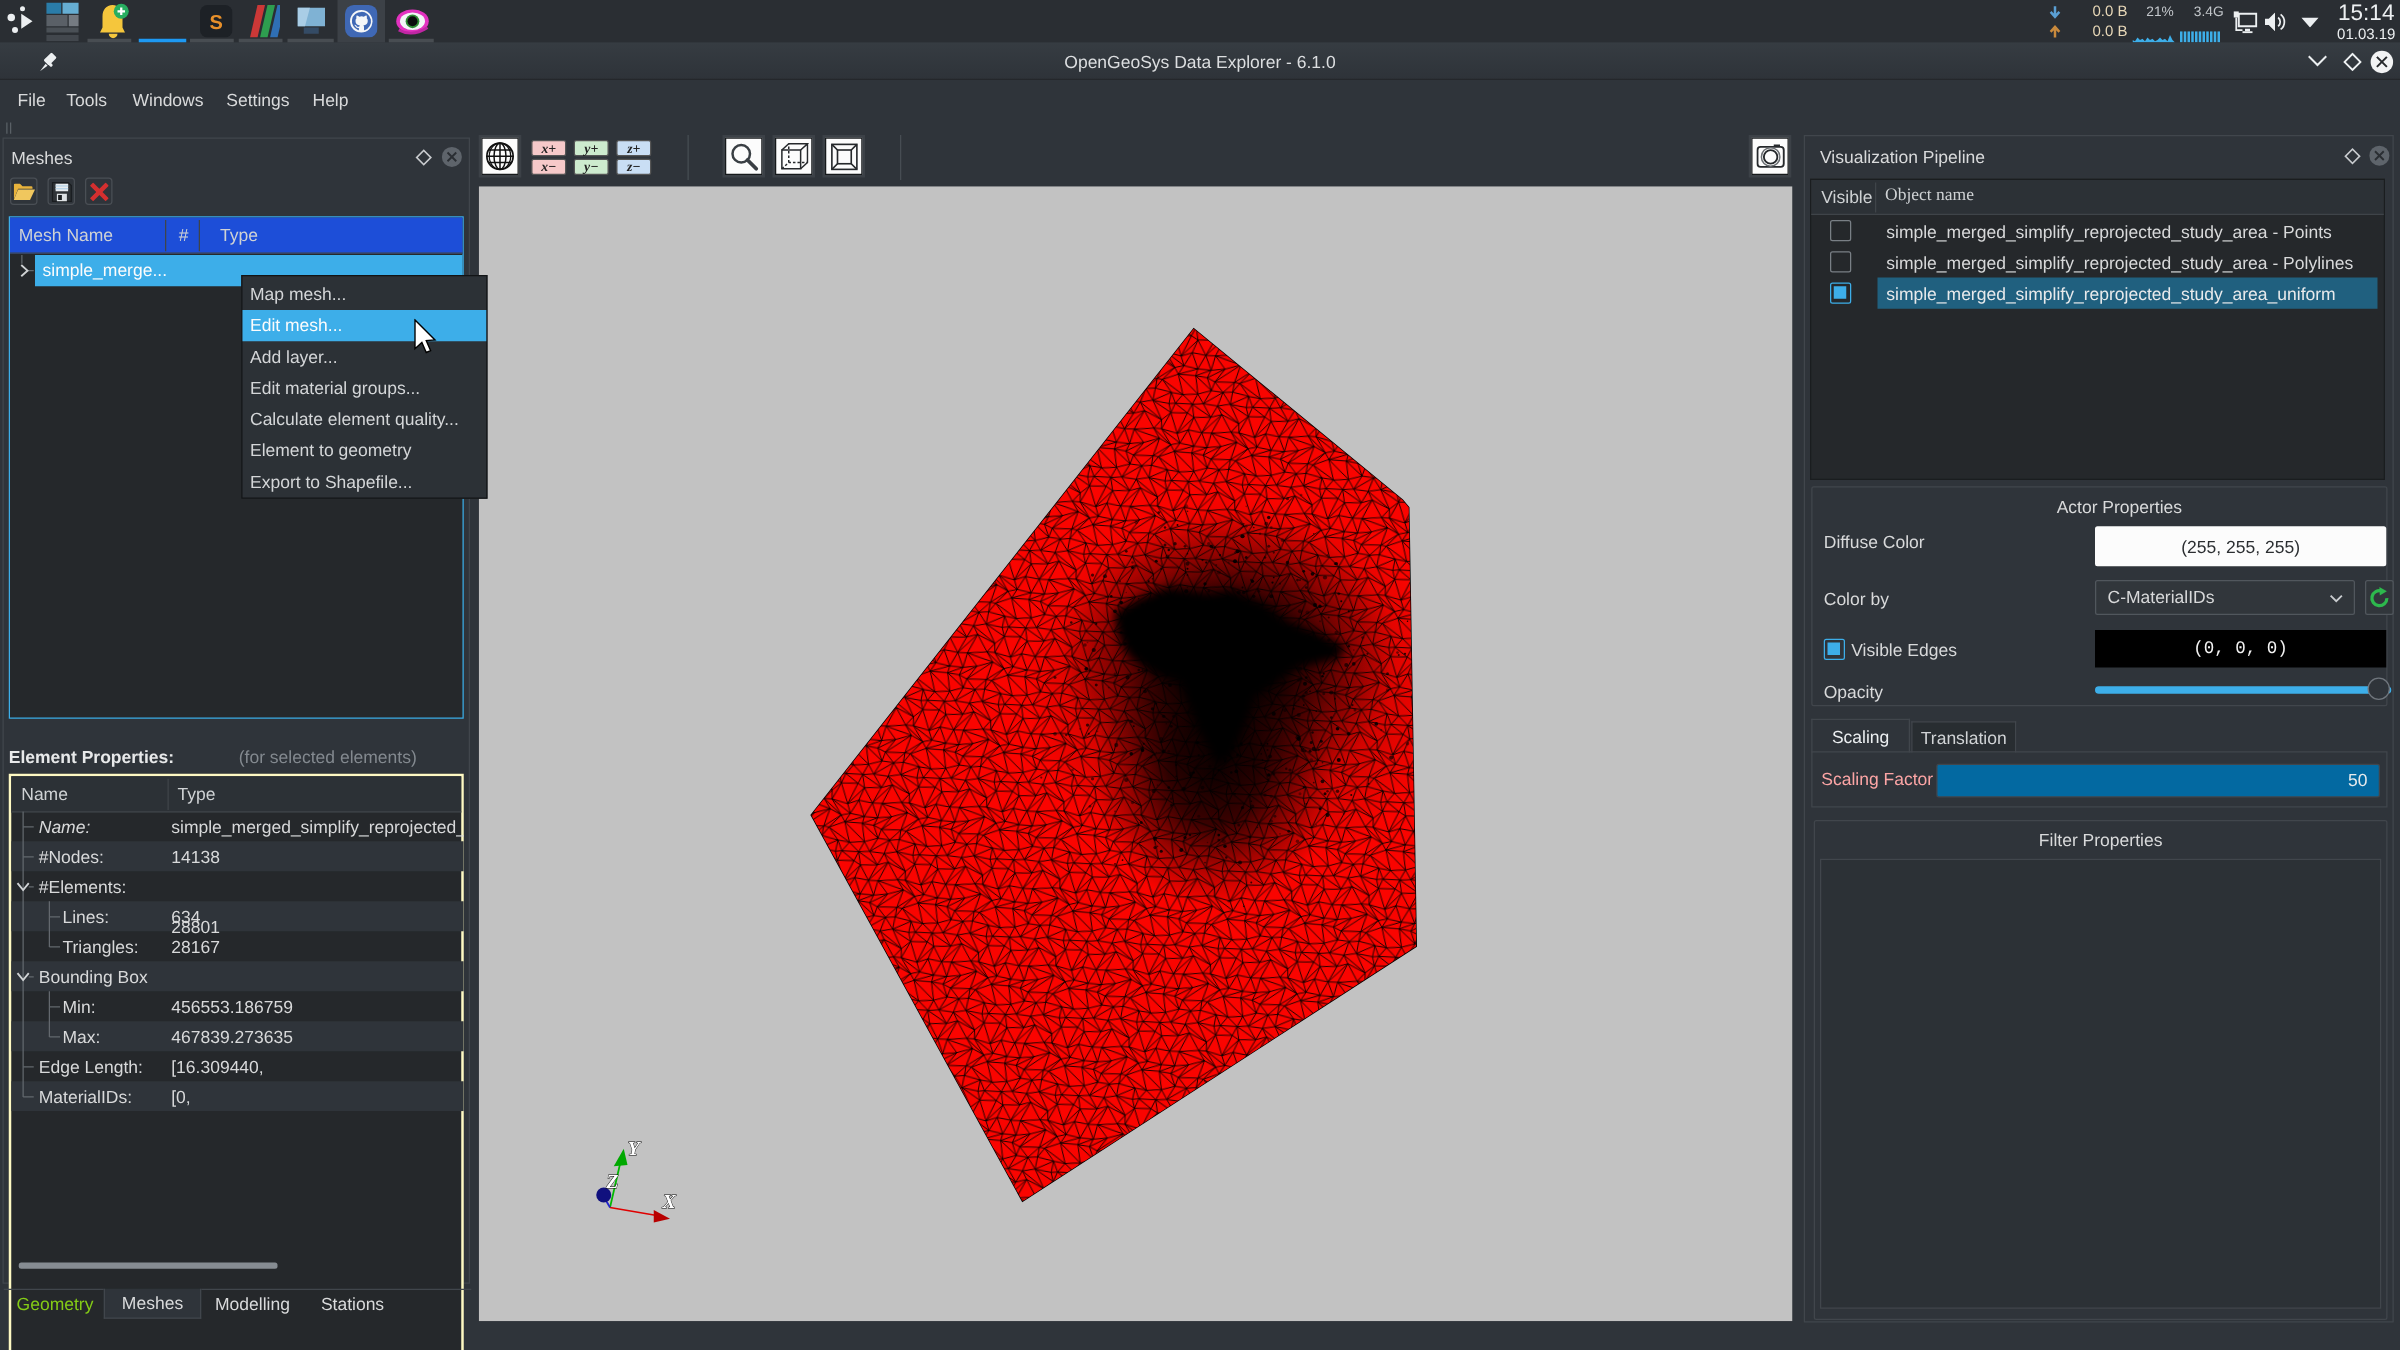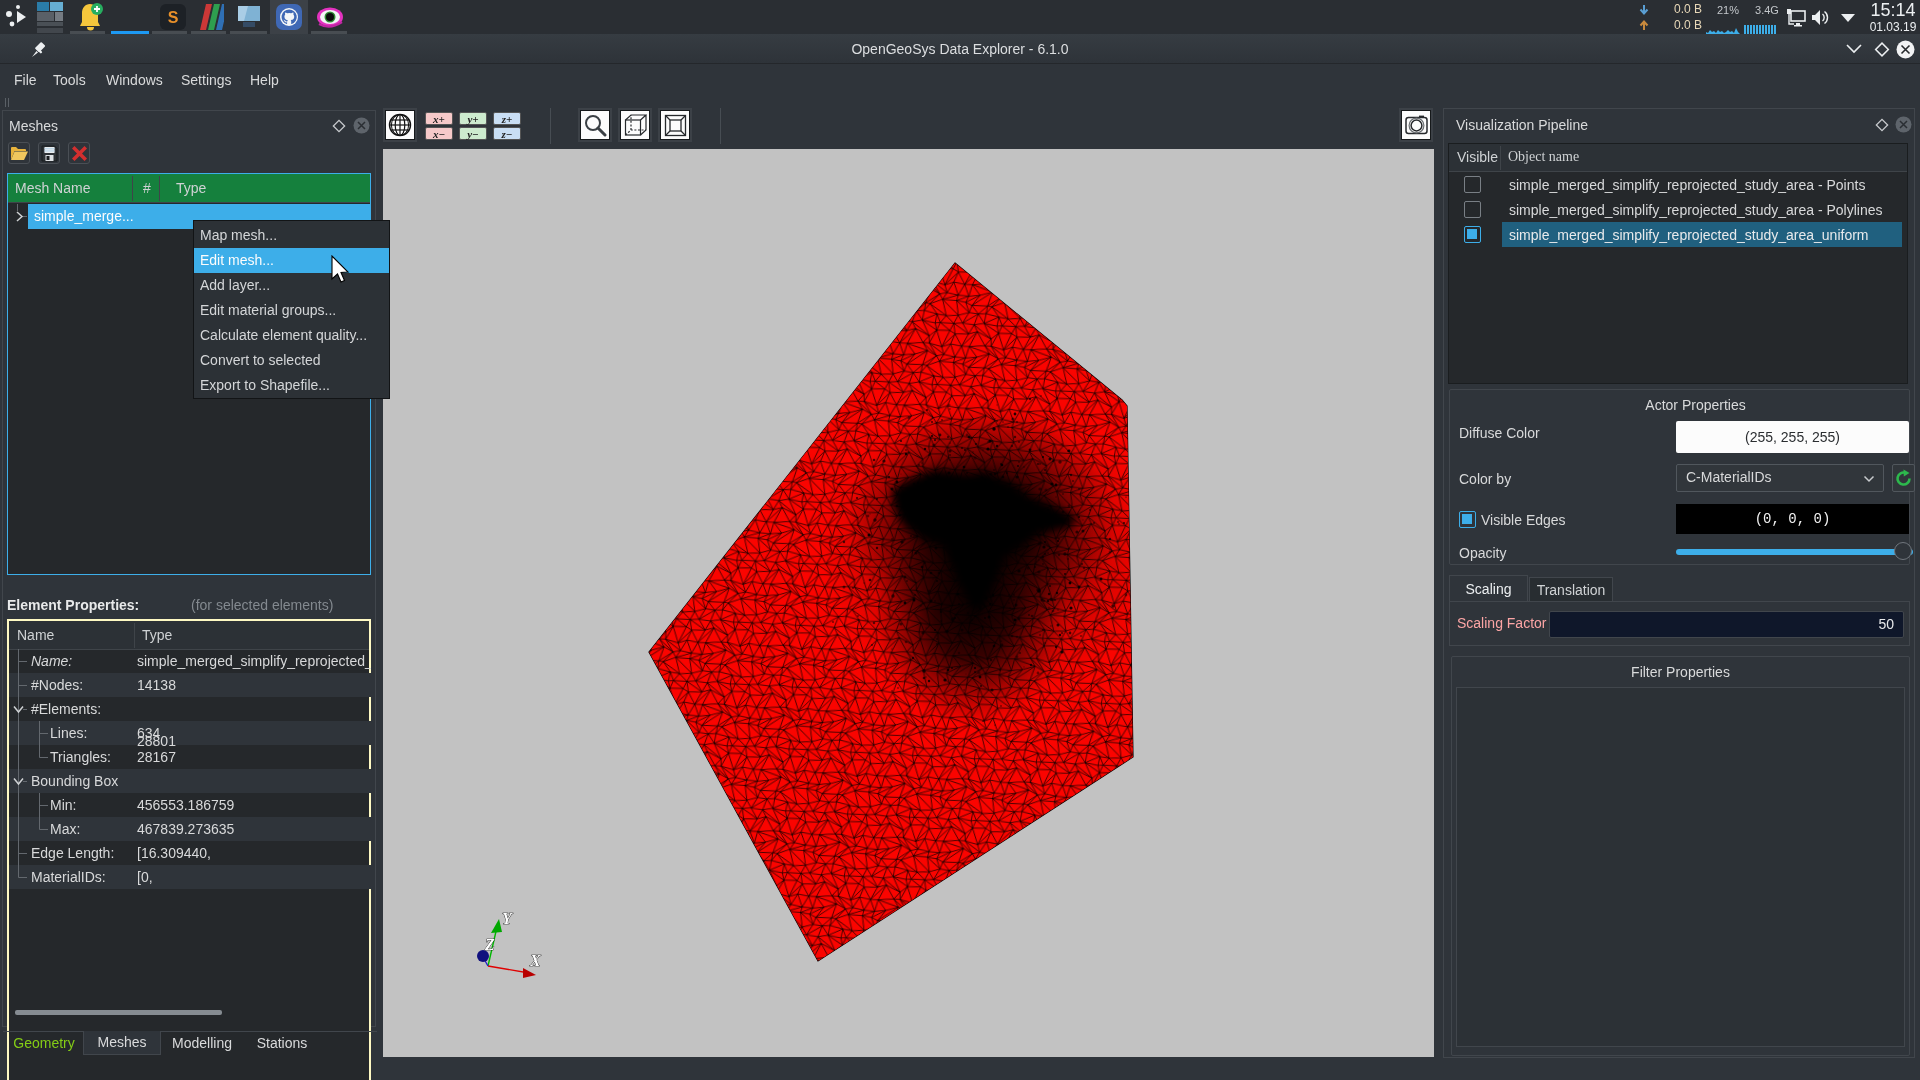--- a/index.html
+++ b/index.html
@@ -212,21 +212,21 @@
     <rect x="3.5" y="5.4" width="10" height="1.1" fill="#b8d4e8"></rect>
     <rect x="4.5" y="10" width="8" height="6" fill="#dde1e4"></rect>
     <rect x="5.5" y="11" width="3" height="4" fill="#1a1d20"></rect>
   </svg>
   <div class="tbtn" style="left:65px;top:31px;"></div>
   <svg class="abs" style="left:69px;top:35px;" width="15" height="15" viewBox="0 0 15 15">
     <path d="M2.5 0 L7.5 5 L12.5 0 L15 2.5 L10 7.5 L15 12.5 L12.5 15 L7.5 10 L2.5 15 L0 12.5 L5 7.5 L0 2.5 Z" fill="#d32f2f"></path>
   </svg>
 
   <div class="abs view focusborder" style="left:4px;top:62px;width:364px;height:402px;">
-    <div class="abs" style="left:0;top:0;width:100%;height:29px;background:#15803d;border-bottom:1px solid #3f4449;">
+    <div class="abs" style="left:0;top:0;width:100%;height:29px;background:#1d4ed8;border-bottom:1px solid #3f4449;">
       <div class="abs hdr" style="left:7px;top:6px;">Mesh Name</div>
       <div class="abs" style="left:124px;top:2px;width:1px;height:25px;background:#3f4449;"></div>
       <div class="abs hdr" style="left:135px;top:6px;">#</div>
       <div class="abs" style="left:151px;top:2px;width:1px;height:25px;background:#3f4449;"></div>
       <div class="abs hdr" style="left:168px;top:6px;">Type</div>
     </div>
     <div class="abs" style="left:20px;top:30px;width:342px;height:25px;background:#3daee9;"></div>
     <div class="abs" style="left:9px;top:30px;width:1px;height:7px;background:#63686e;"></div>
     <div class="abs" style="left:13px;top:42px;width:6px;height:1px;background:#63686e;"></div>
     <svg class="abs" style="left:6px;top:37px;" width="11" height="11" viewBox="0 0 11 11">
@@ -792,36 +792,36 @@
     <div class="abs blackbtn" style="left:226px;top:114px;width:233px;height:30px;line-height:30px;font-family:Liberation Mono, monospace;">(0, 0, 0)</div>
     <div class="abs" style="left:9px;top:155px;font-size:14px;color:#d8d9da;">Opacity</div>
     <div class="abs" style="left:226px;top:159px;width:237px;height:6px;background:#3daee9;border-radius:3px;"></div>
     <div class="abs" style="left:444px;top:152px;width:18px;height:18px;border-radius:50%;background:#2f343a;border:1px solid #70767d;"></div>
   </div>
 
   <div class="abs" style="left:5px;top:466px;width:79px;height:27px;background:#2f343a;border:1px solid #41464c;border-bottom:none;text-align:center;line-height:27px;font-size:14px;color:#eceff1;">Scaling</div>
   <div class="abs" style="left:85px;top:468px;width:84px;height:25px;background:#282d31;border:1px solid #41464c;border-bottom:none;text-align:center;line-height:24px;font-size:14px;color:#d0d3d5;">Translation</div>
   <div class="abs" style="left:5px;top:492px;width:461px;height:45px;border:1px solid #41464c;">
     <div class="abs" style="left:7px;top:13px;font-size:14px;color:#fca5a5;">Scaling Factor</div>
-    <div class="abs" style="left:99px;top:9px;width:355px;height:27px;background:#0f172a;border:1px solid #41464c;border-radius:2px;">
+    <div class="abs" style="left:99px;top:9px;width:355px;height:27px;background:#0369a1;border:1px solid #41464c;border-radius:2px;">
       <div class="abs" style="right:9px;top:4px;font-size:14px;color:#e8eaec;">50</div>
     </div>
   </div>
 
   <div class="abs groupbox" style="left:7px;top:547px;width:459px;height:400px;">
     <div class="gtitle abs" style="left:0;top:7px;width:100%;">Filter Properties</div>
     <div class="abs" style="left:4px;top:30px;width:449px;height:360px;border:1px solid #41464c;background:#2c3136;"></div>
   </div>
 </div>
 
 <div id="ctxmenu" class="abs">
   <div class="mi" style="margin-top:2px;">Map mesh...</div>
   <div class="mi sel">Edit mesh...</div>
   <div class="mi">Add layer...</div>
   <div class="mi">Edit material groups...</div>
   <div class="mi">Calculate element quality...</div>
-  <div class="mi">Convert to selected</div>
+  <div class="mi">Element to geometry</div>
   <div class="mi">Export to Shapefile...</div>
 </div>
 
 <svg class="abs" style="left:330px;top:255px;z-index:60;" width="22" height="30" viewBox="0 0 22 30">
   <path d="M2 1 L2 24 L7.5 19 L11 27 L14.5 25.5 L11 17.5 L18 17 Z" fill="#fff" stroke="#000" stroke-width="1.1"></path>
 </svg>
 
 </body></html>

